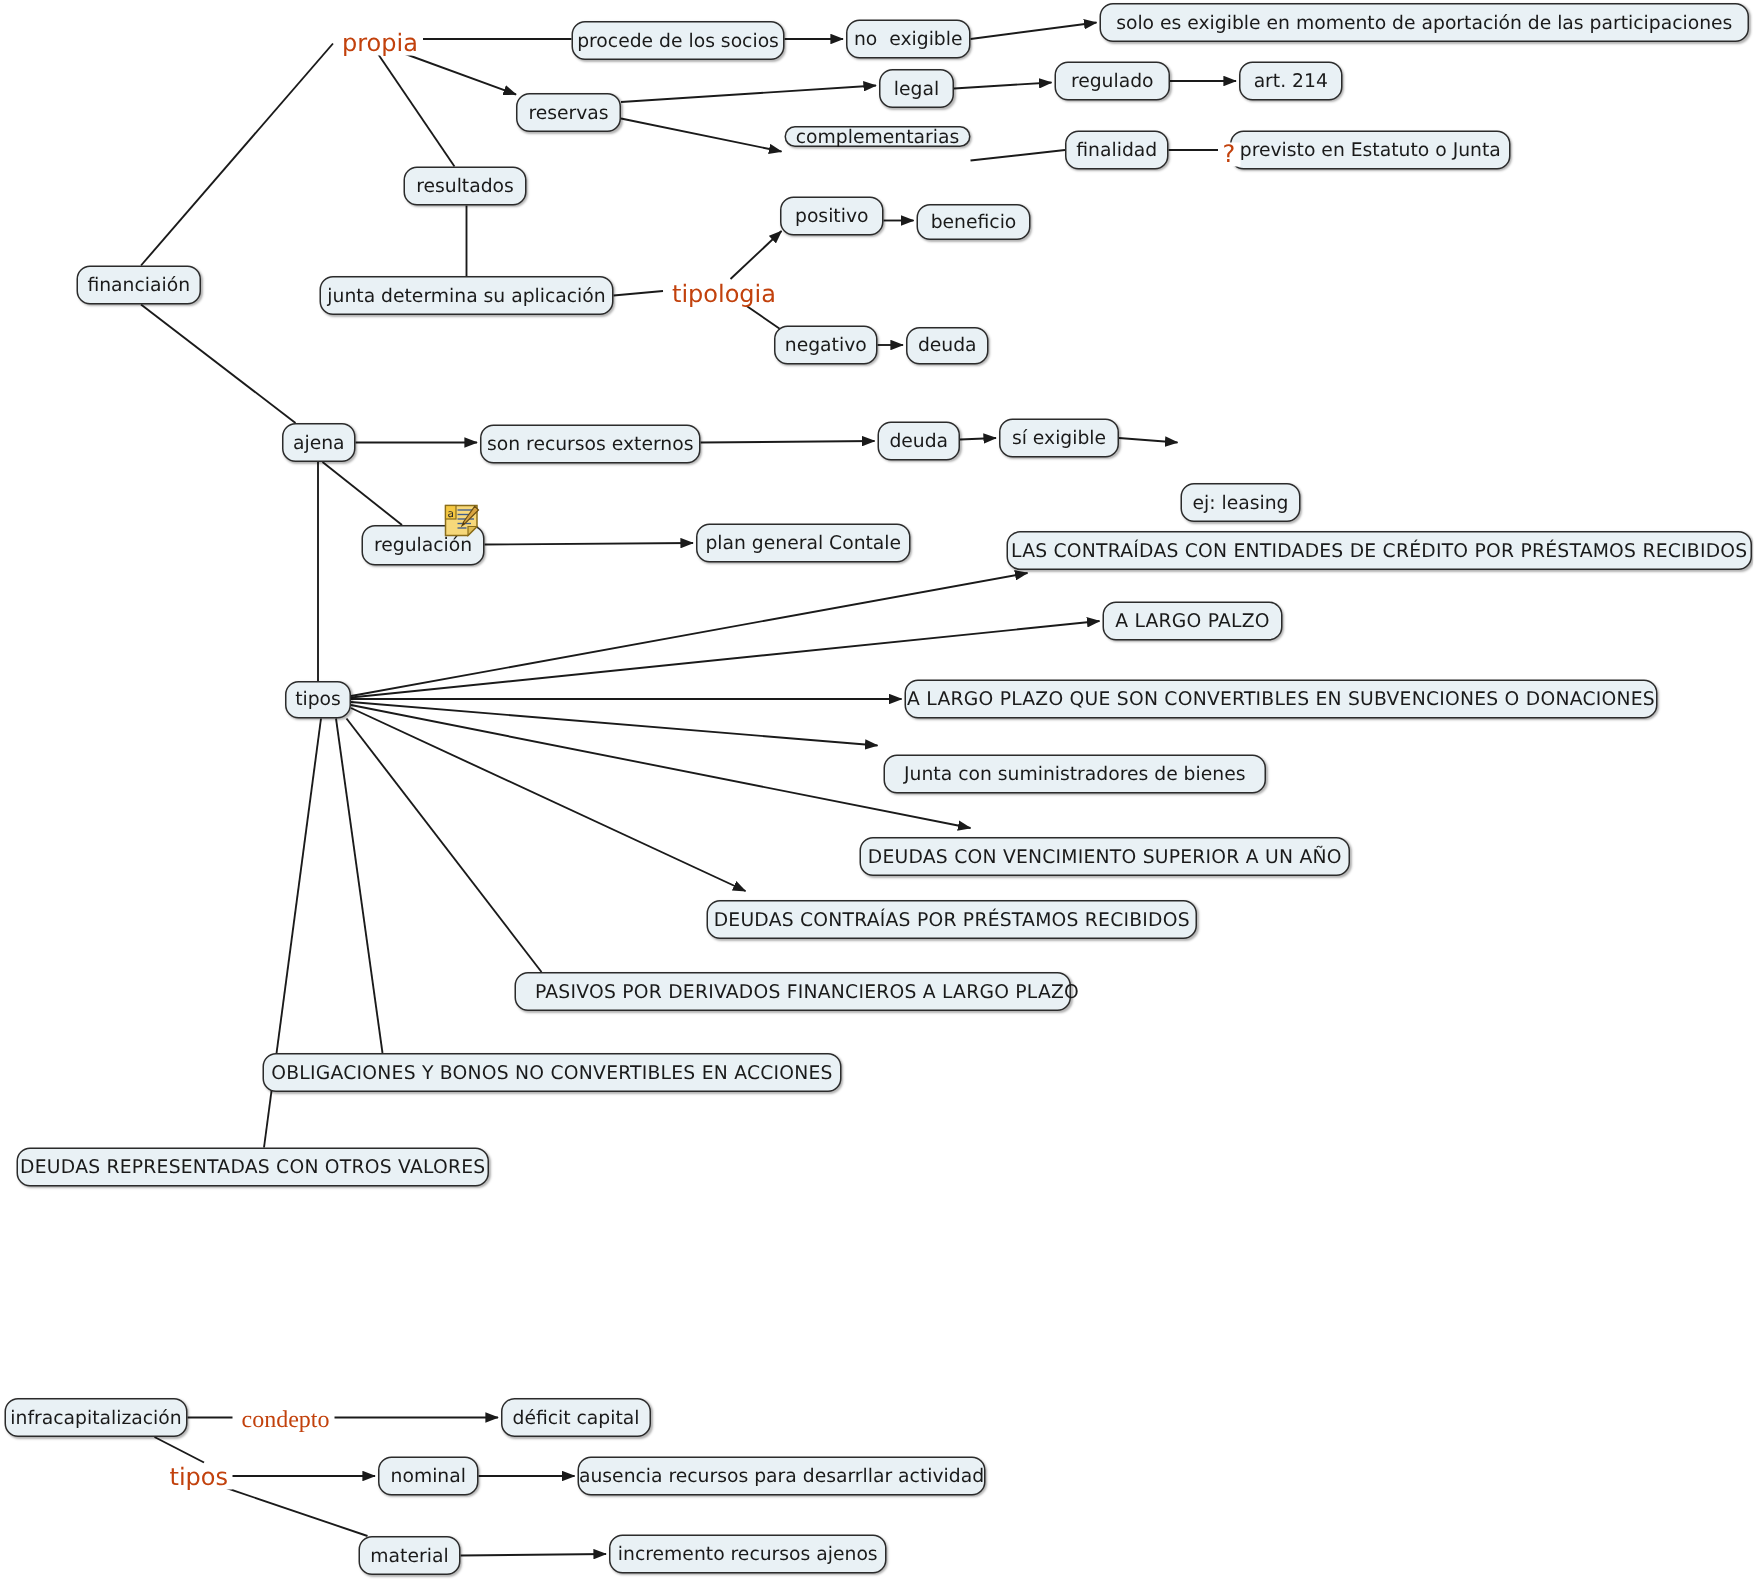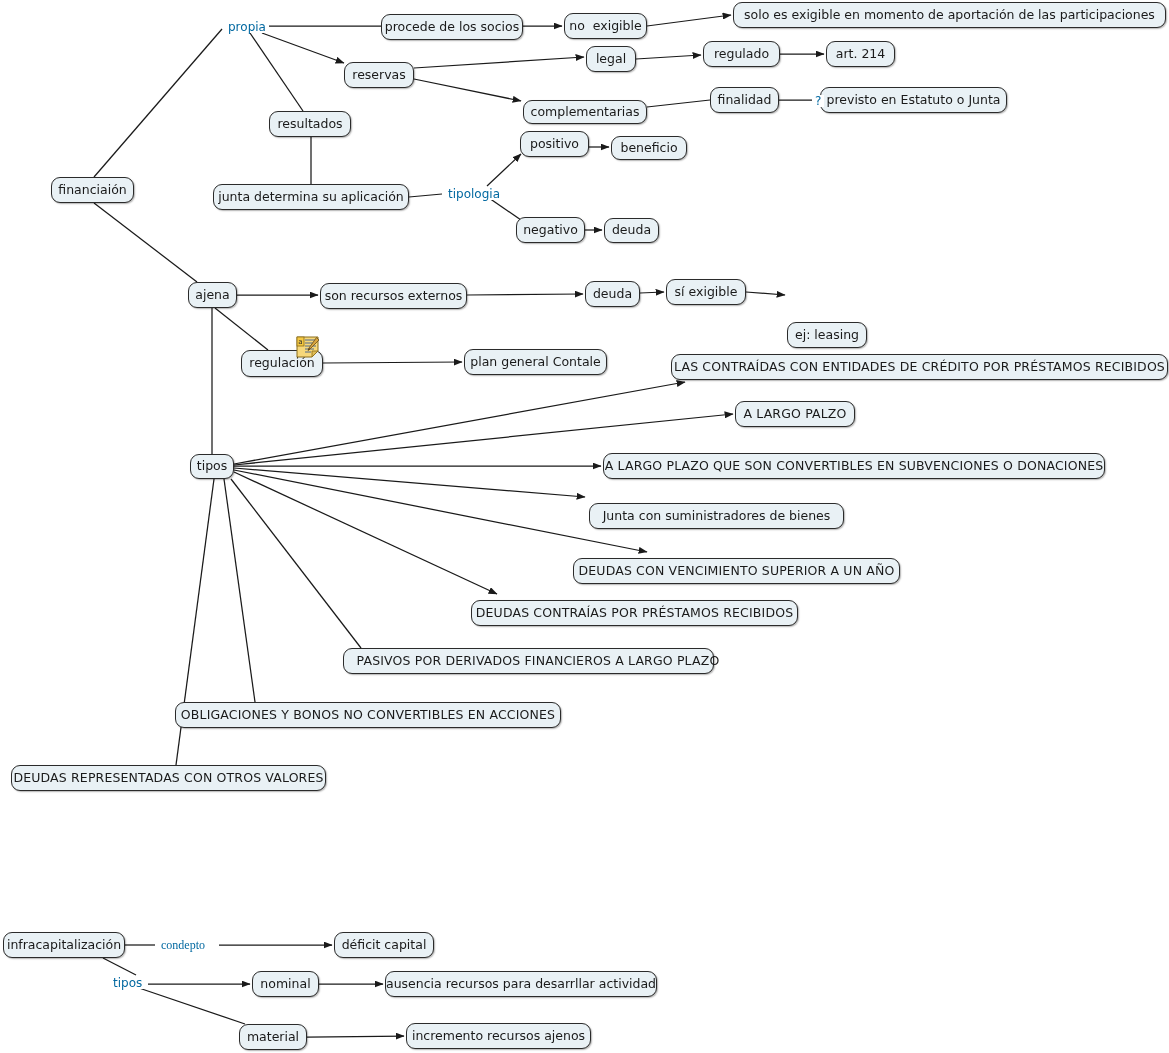--- a/index.html
+++ b/index.html
@@ -41,22 +41,22 @@
     padding: 0 9px;
     box-shadow: 1px 1px 1.5px rgba(0,0,0,0.30);
     z-index: 2;
   }
   .node.caps {
     font-size: 12.5px;
     letter-spacing: 0.15px;
   }
   .edge-label {
     position: absolute;
-    font-size: 12px;
-    color: #0369a1;
+    font-size: 16px;
+    color: #c2410c;
     background: #ffffff;
     line-height: 1;
     white-space: pre;
     padding: 0 3px;
     z-index: 3;
   }
   .note-icon {
     position: absolute;
     width: 26px;
     height: 22px;
@@ -122,21 +122,21 @@
 
   <div id="node-layer">
       <div class="node" style="left: 51px; top: 177px; width: 83px; height: 26px;">financiaión</div>
       <div class="node" style="left: 381px; top: 14px; width: 142px; height: 26px;">procede de los socios</div>
       <div class="node" style="left: 564px; top: 13px; width: 83px; height: 26px;">no  exigible</div>
       <div class="node" style="left: 733px; top: 2px; width: 433px; height: 26px;">solo es exigible en momento de aportación de las participaciones</div>
       <div class="node" style="left: 344px; top: 62px; width: 70px; height: 26px;">reservas</div>
       <div class="node" style="left: 586px; top: 46px; width: 50px; height: 26px;">legal</div>
       <div class="node" style="left: 703px; top: 41px; width: 77px; height: 26px;">regulado</div>
       <div class="node" style="left: 826px; top: 41px; width: 69px; height: 26px;">art. 214</div>
-      <div class="node" style="left: 523px; top: 100px; width: 124px; height: 24px;">complementarias</div>
+      <div class="node" style="left: 523px; top: 84px; width: 124px; height: 14px;">complementarias</div>
       <div class="node" style="left: 710px; top: 87px; width: 69px; height: 26px;">finalidad</div>
       <div class="node" style="left: 820px; top: 87px; width: 187px; height: 26px;">previsto en Estatuto o Junta</div>
       <div class="node" style="left: 269px; top: 111px; width: 82px; height: 26px;">resultados</div>
       <div class="node" style="left: 213px; top: 184px; width: 196px; height: 26px;">junta determina su aplicación</div>
       <div class="node" style="left: 520px; top: 131px; width: 69px; height: 26px;">positivo</div>
       <div class="node" style="left: 611px; top: 136px; width: 76px; height: 24px;">beneficio</div>
       <div class="node" style="left: 516px; top: 217px; width: 69px; height: 26px;">negativo</div>
       <div class="node" style="left: 604px; top: 218px; width: 55px; height: 25px;">deuda</div>
       <div class="node" style="left: 188px; top: 282px; width: 49px; height: 26px;">ajena</div>
       <div class="node" style="left: 320px; top: 283px; width: 147px; height: 26px;">son recursos externos</div>

